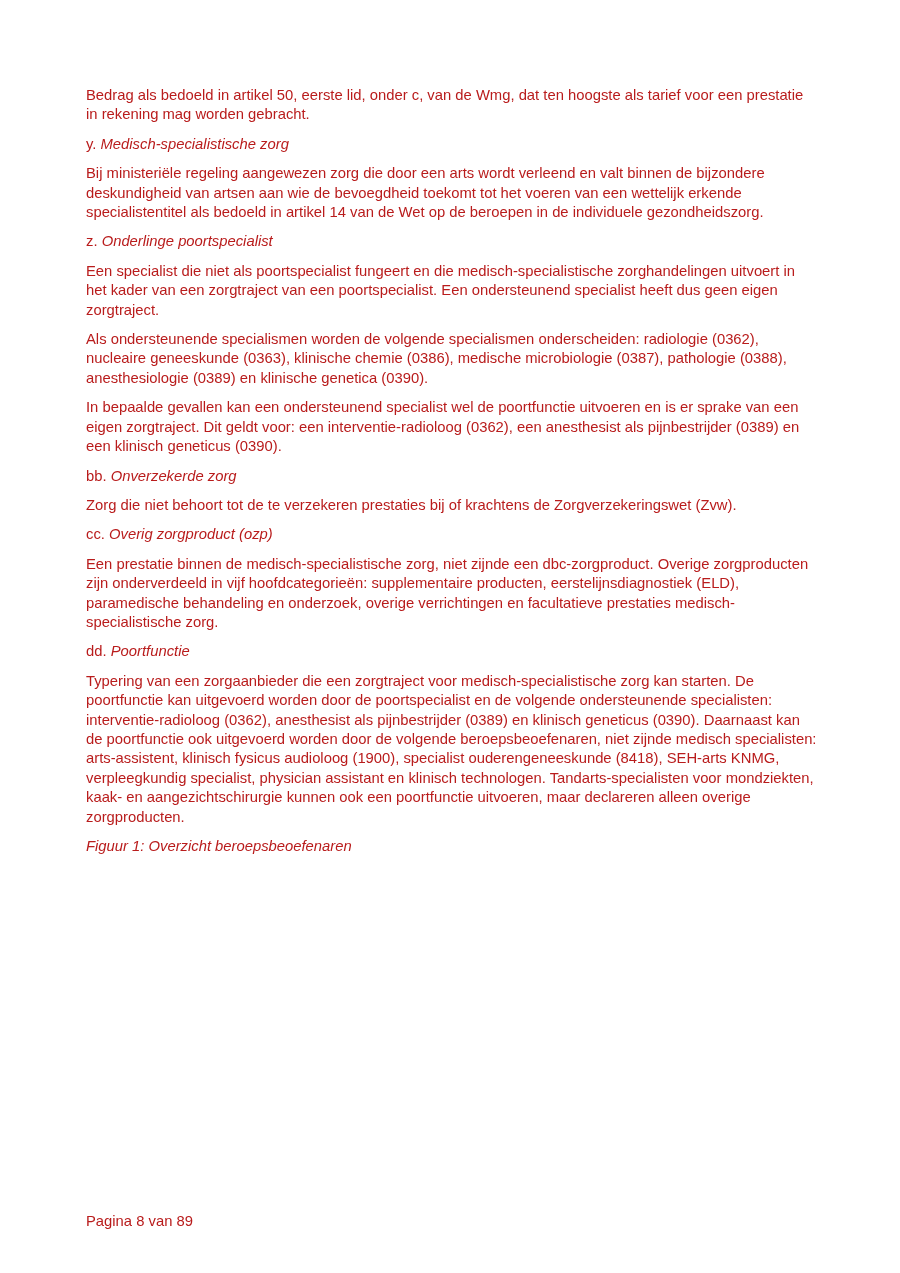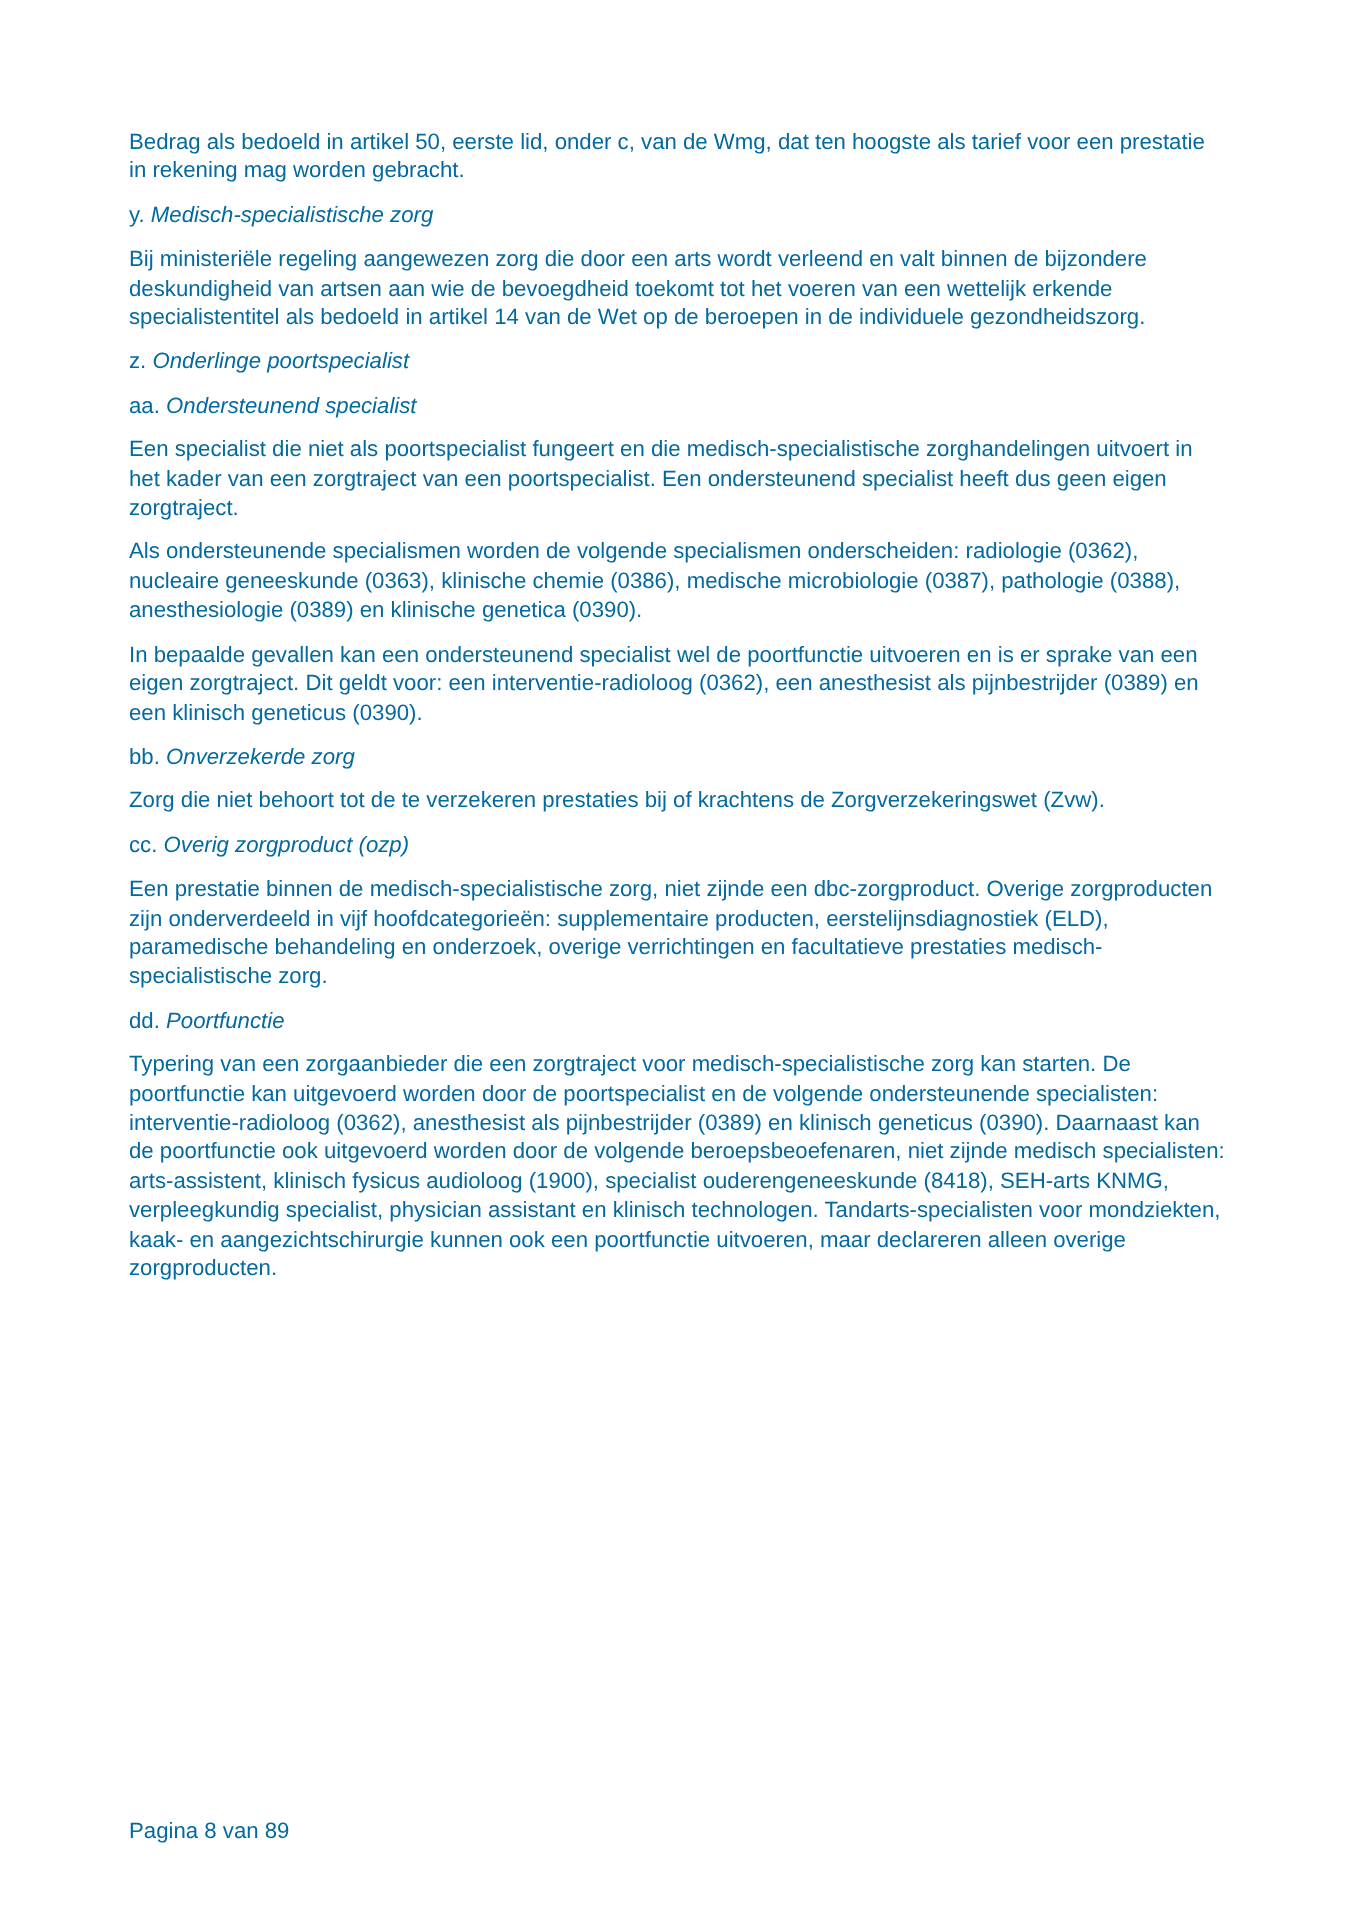--- a/index.html
+++ b/index.html
@@ -6,21 +6,21 @@
     margin: 0;
     padding: 0;
     background: #ffffff;
   }
   .page {
     position: relative;
     width: 900px;
     height: 1273px;
     background: #ffffff;
     font-family: "Liberation Sans", "DejaVu Sans", sans-serif;
-    color: #0369a1;
+    color: #b91c1c;
     overflow: hidden;
   }
   .content {
     position: absolute;
     top: 86px;
     left: 86px;
     width: 732px;
   }
   .para, .heading, .caption {
     margin: 0 0 10px 0;
@@ -68,24 +68,20 @@
     </p>
 
     <p class="para">Bij ministeriële regeling aangewezen zorg die door een arts wordt verleend en valt binnen de bijzondere deskundigheid van artsen aan wie de bevoegdheid toekomt tot het voeren van een wettelijk erkende specialistentitel als bedoeld in artikel 14 van de Wet op de beroepen in de individuele gezondheidszorg.</p>
 
     <p class="heading">
       <span class="h-prefix">z.</span>
       <span class="h-title">Onderlinge poortspecialist</span>
     </p>
 
 
-    <p class="heading">
-      <span class="h-prefix">aa.</span>
-      <span class="h-title">Ondersteunend specialist</span>
-    </p>
 
     <p class="para">Een specialist die niet als poortspecialist fungeert en die medisch-specialistische zorghandelingen uitvoert in het kader van een zorgtraject van een poortspecialist. Een ondersteunend specialist heeft dus geen eigen zorgtraject.</p>
 
     <p class="para">Als ondersteunende specialismen worden de volgende specialismen onderscheiden: radiologie (0362), nucleaire geneeskunde (0363), klinische chemie (0386), medische microbiologie (0387), pathologie (0388), anesthesiologie (0389) en klinische genetica (0390).</p>
 
     <p class="para">In bepaalde gevallen kan een ondersteunend specialist wel de poortfunctie uitvoeren en is er sprake van een eigen zorgtraject. Dit geldt voor: een interventie-radioloog (0362), een anesthesist als pijnbestrijder (0389) en een klinisch geneticus (0390).</p>
 
     <p class="heading">
       <span class="h-prefix">bb.</span>
       <span class="h-title">Onverzekerde zorg</span>
@@ -100,20 +96,21 @@
 
     <p class="para">Een prestatie binnen de medisch-specialistische zorg, niet zijnde een dbc-zorgproduct. Overige zorgproducten zijn onderverdeeld in vijf hoofdcategorieën: supplementaire producten, eerstelijnsdiagnostiek (ELD), paramedische behandeling en onderzoek, overige verrichtingen en facultatieve prestaties medisch-specialistische zorg.</p>
 
     <p class="heading">
       <span class="h-prefix">dd.</span>
       <span class="h-title">Poortfunctie</span>
     </p>
 
     <p class="para">Typering van een zorgaanbieder die een zorgtraject voor medisch-specialistische zorg kan starten. De poortfunctie kan uitgevoerd worden door de poortspecialist en de volgende ondersteunende specialisten: interventie-radioloog (0362), anesthesist als pijnbestrijder (0389) en klinisch geneticus (0390). Daarnaast kan de poortfunctie ook uitgevoerd worden door de volgende beroepsbeoefenaren, niet zijnde medisch specialisten: arts-assistent, klinisch fysicus audioloog (1900), specialist ouderengeneeskunde (8418), SEH-arts KNMG, verpleegkundig specialist, physician assistant en klinisch technologen. Tandarts-specialisten voor mondziekten, kaak- en aangezichtschirurgie kunnen ook een poortfunctie uitvoeren, maar declareren alleen overige zorgproducten.</p>
 
+    <p class="caption">Figuur 1: Overzicht beroepsbeoefenaren</p>
 
     <div class="figure-placeholder"></div>
 
   </main>
 
   <footer class="footer">
     <span>Pagina 8 van 89</span>
   </footer>
 </div>
 

